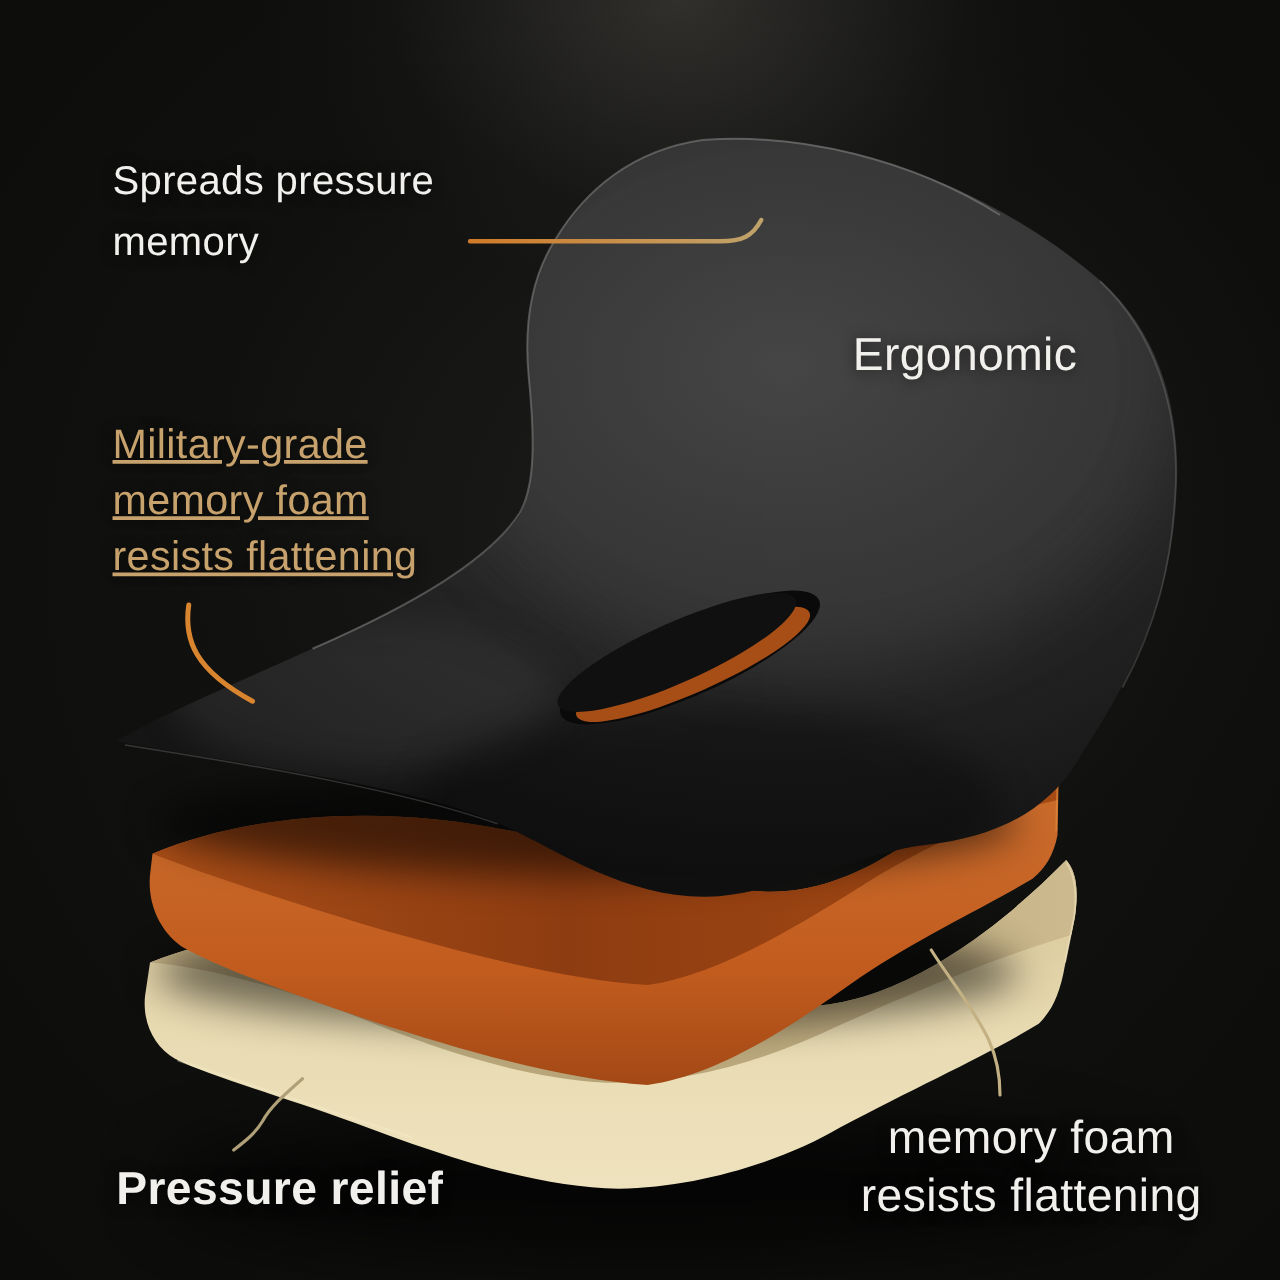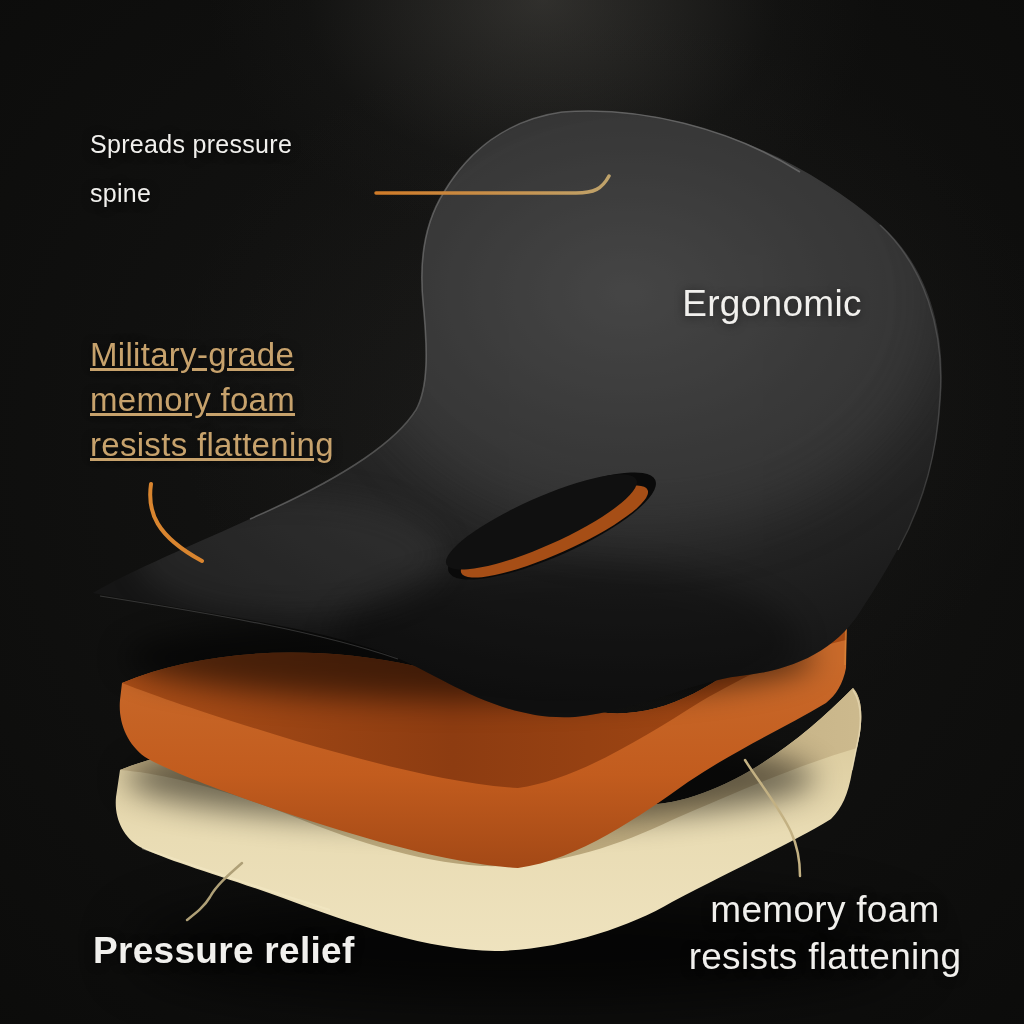--- a/index.html
+++ b/index.html
@@ -8,22 +8,22 @@
     background:
       radial-gradient(42% 30% at 53% 0%, rgba(125,122,115,.30), rgba(50,50,48,.10) 55%, rgba(0,0,0,0) 78%),
       radial-gradient(60% 50% at 60% 38%, rgba(70,68,64,.16), rgba(0,0,0,0) 72%),
       radial-gradient(130% 130% at 50% 45%, #151514 0%, #0c0c0b 55%, #050505 100%);
     font-family:"Liberation Sans", sans-serif;
   }
   svg.scene{position:absolute;left:0;top:0;width:1024px;height:1024px;display:block;}
   .label{position:absolute;font-weight:400;letter-spacing:.3px;color:#F1F0ED;
          text-shadow:0 1px 10px rgba(0,0,0,.55);}
   .label span{display:block;}
-  #label-spreads{left:90px;top:120px;font-size:25px;line-height:49px;}
-  #label-ergonomic{left:572px;top:280px;width:400px;text-align:center;font-size:37px;line-height:47px;}
+  #label-spreads{left:90px;top:120px;font-size:32px;line-height:49px;}
+  #label-ergonomic{left:572px;top:260px;width:400px;text-align:center;font-size:37px;line-height:47px;}
   #label-military{left:90px;top:332px;font-size:33px;line-height:45px;color:#C7A26C;text-decoration:underline;}
   #label-pressure{left:93px;top:926px;font-size:37px;line-height:49px;font-weight:bold;}
   #label-highdensity{left:625px;top:886px;width:400px;text-align:center;font-size:37px;line-height:47px;}
 </style>
 </head>
 <body>
 
 <div class="stage">
 
   <svg class="scene" viewBox="0 0 1024 1024" aria-hidden="true">
@@ -126,21 +126,21 @@
     </g>
 
     <path d="M376,193 L576,193 C594,193 602,189 609,176" fill="none" stroke="url(#gConn1)" stroke-width="3.5" stroke-linecap="round"></path>
     <path d="M151,484 C147,512 156,536 202,561" fill="none" stroke="#D9852F" stroke-width="4" stroke-linecap="round"></path>
     <path d="M242,863 C226,877 216,886 210,897 C204,907 196,913 187,920" fill="none" stroke="#AFA077" stroke-width="2.5" stroke-linecap="round"></path>
     <path d="M745,760 C756,778 780,808 791,832 C797,845 800,860 800,876" fill="none" stroke="#C3B183" stroke-width="2.5" stroke-linecap="round"></path>
   </svg>
 
   <div class="label" id="label-spreads">
     <span>Spreads pressure</span>
-    <span>spine</span>
+    <span>memory</span>
   </div>
 
   <div class="label" id="label-ergonomic">
     <span>Ergonomic</span>
   </div>
 
   <div class="label" id="label-military">
     <span>Military-grade</span>
     <span>memory foam</span>
     <span>resists flattening</span>

